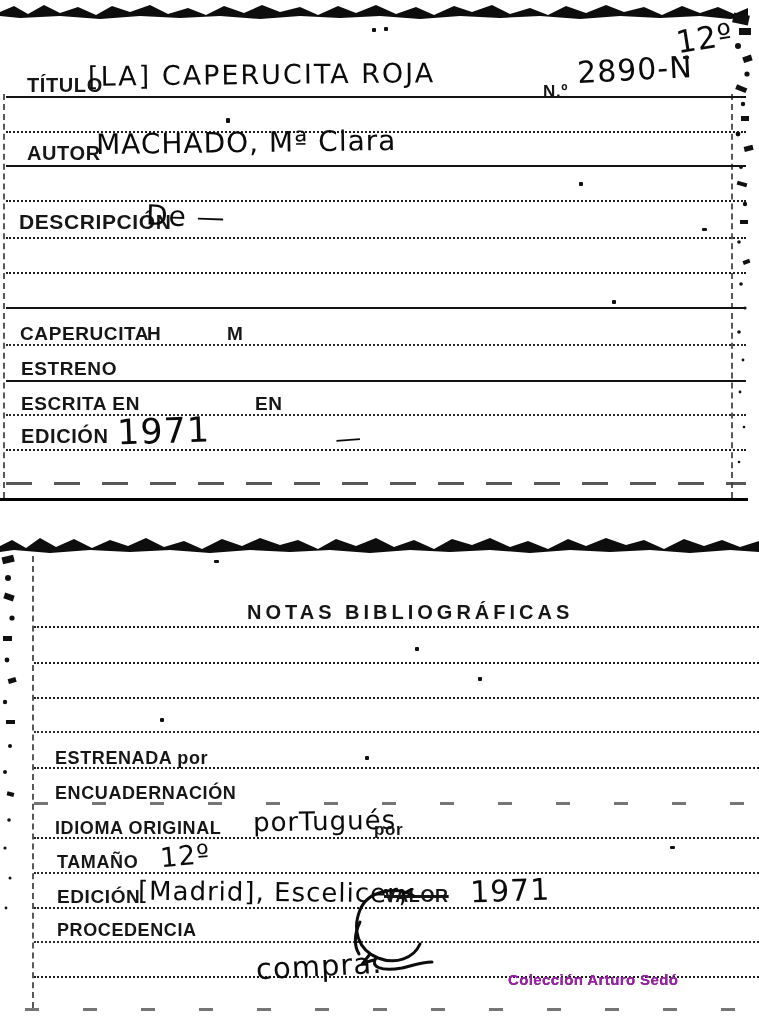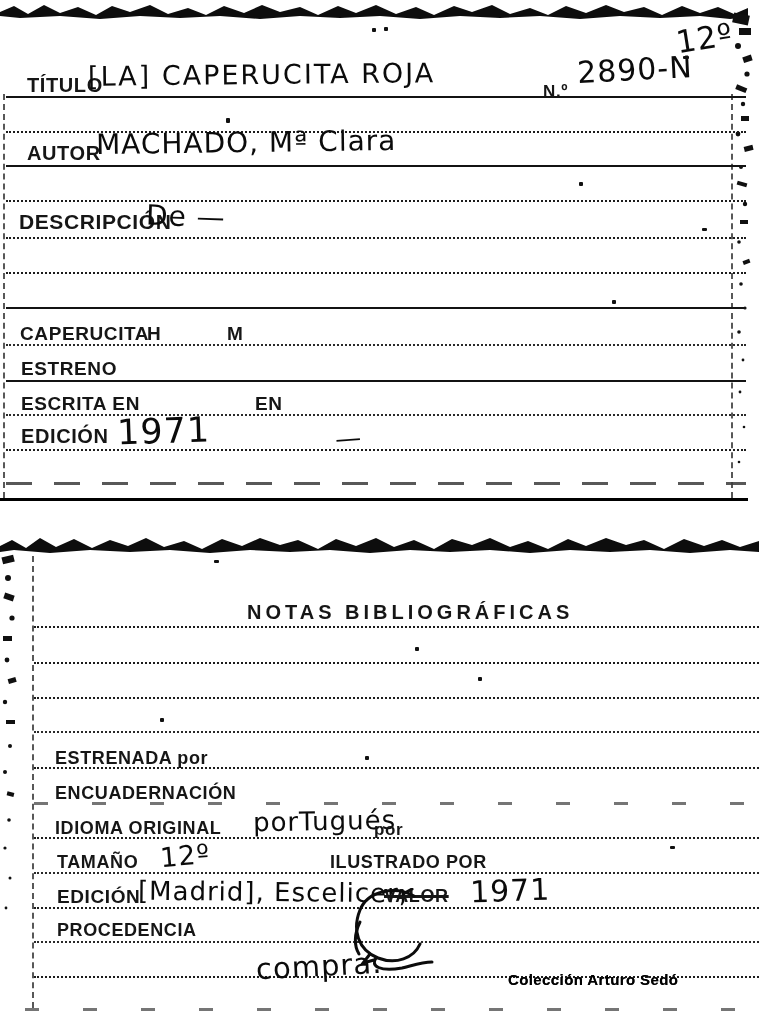--- a/index.html
+++ b/index.html
@@ -26,21 +26,21 @@
     background:repeating-linear-gradient(90deg,#3a3a3a 0 26px, transparent 26px 48px);
   }
   .seg.faint {
     opacity:.75;
     background:repeating-linear-gradient(90deg,#474747 0 14px, transparent 14px 58px);
   }
   .vdash { position:absolute; width:0; border-left:2px dashed #2f2f2f; opacity:.8; }
   .strike { text-decoration:line-through; text-decoration-thickness:3px; }
   .speck { position:absolute; background:#111; border-radius:1px; }
   .stamp {
-    position:absolute; font-weight:700; color:#000000; letter-spacing:.4px;
+    position:absolute; font-weight:700; color:#a21caf; letter-spacing:.4px;
     white-space:nowrap; text-shadow:0 0 .6px #444;
   }
   svg { position:absolute; display:block; }
 </style>
 </head>
 <body>
 
 <div class="page">
 
   <svg style="left:0;top:3px;" width="748" height="18" viewBox="0 0 748 18" preserveAspectRatio="none">
@@ -171,21 +171,20 @@
   <span class="lbl" style="left:247px;top:601px;font-size:20px;letter-spacing:4px;">NOTAS BIBLIOGRÁFICAS</span>
 
   <span class="lbl" style="left:55px;top:783px;font-size:18px;">ENCUADERNACIÓN</span>
 
   <span class="lbl" style="left:55px;top:818px;font-size:18px;">IDIOMA ORIGINAL</span>
   <span class="hw" style="left:253px;top:806px;font-size:26px;transform:rotate(-1deg);">porTugués</span>
   <span class="lbl" style="left:374px;top:820px;font-size:17px;">por</span>
 
   <span class="lbl" style="left:57px;top:852px;font-size:18px;">TAMAÑO</span>
   <span class="hw" style="left:160px;top:840px;font-size:27px;transform:rotate(-5deg);">12º</span>
-  <span class="lbl" style="left:330px;top:852px;font-size:18px;">ILUSTRADO POR</span>
 
   <span class="lbl" style="left:57px;top:886px;font-size:19px;">EDICIÓN</span>
   <span class="hw" style="left:138px;top:877px;font-size:26px;transform:rotate(.6deg);">[Madrid], Escelicer,</span>
   <span class="lbl strike" style="left:384px;top:886px;font-size:18px;">VALOR</span>
   <span class="hw" style="left:470px;top:873px;font-size:30px;transform:rotate(-2deg);">1971</span>
 
   <span class="lbl" style="left:57px;top:920px;font-size:18px;">PROCEDENCIA</span>
   <span class="hw" style="left:256px;top:949px;font-size:29px;transform:rotate(-3deg);">compra.</span>
 
   <svg style="left:340px;top:888px;" width="115" height="95" viewBox="0 0 115 95">

